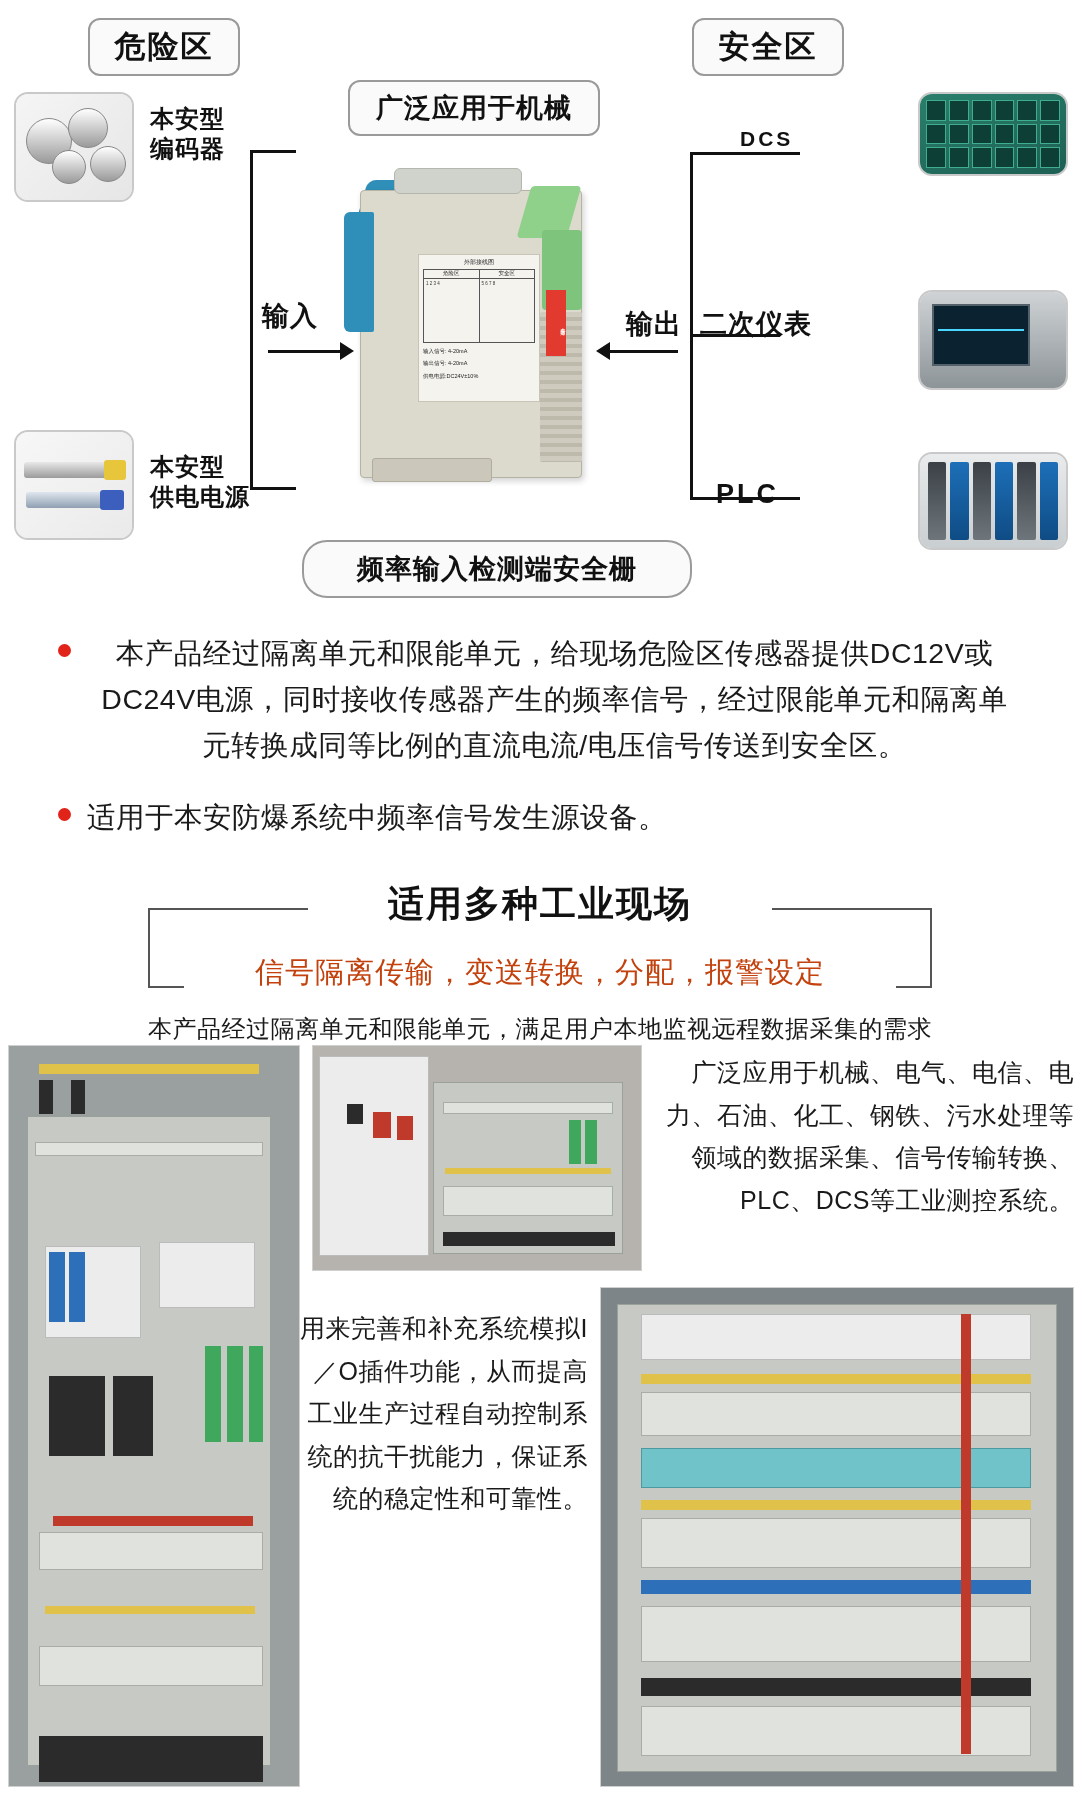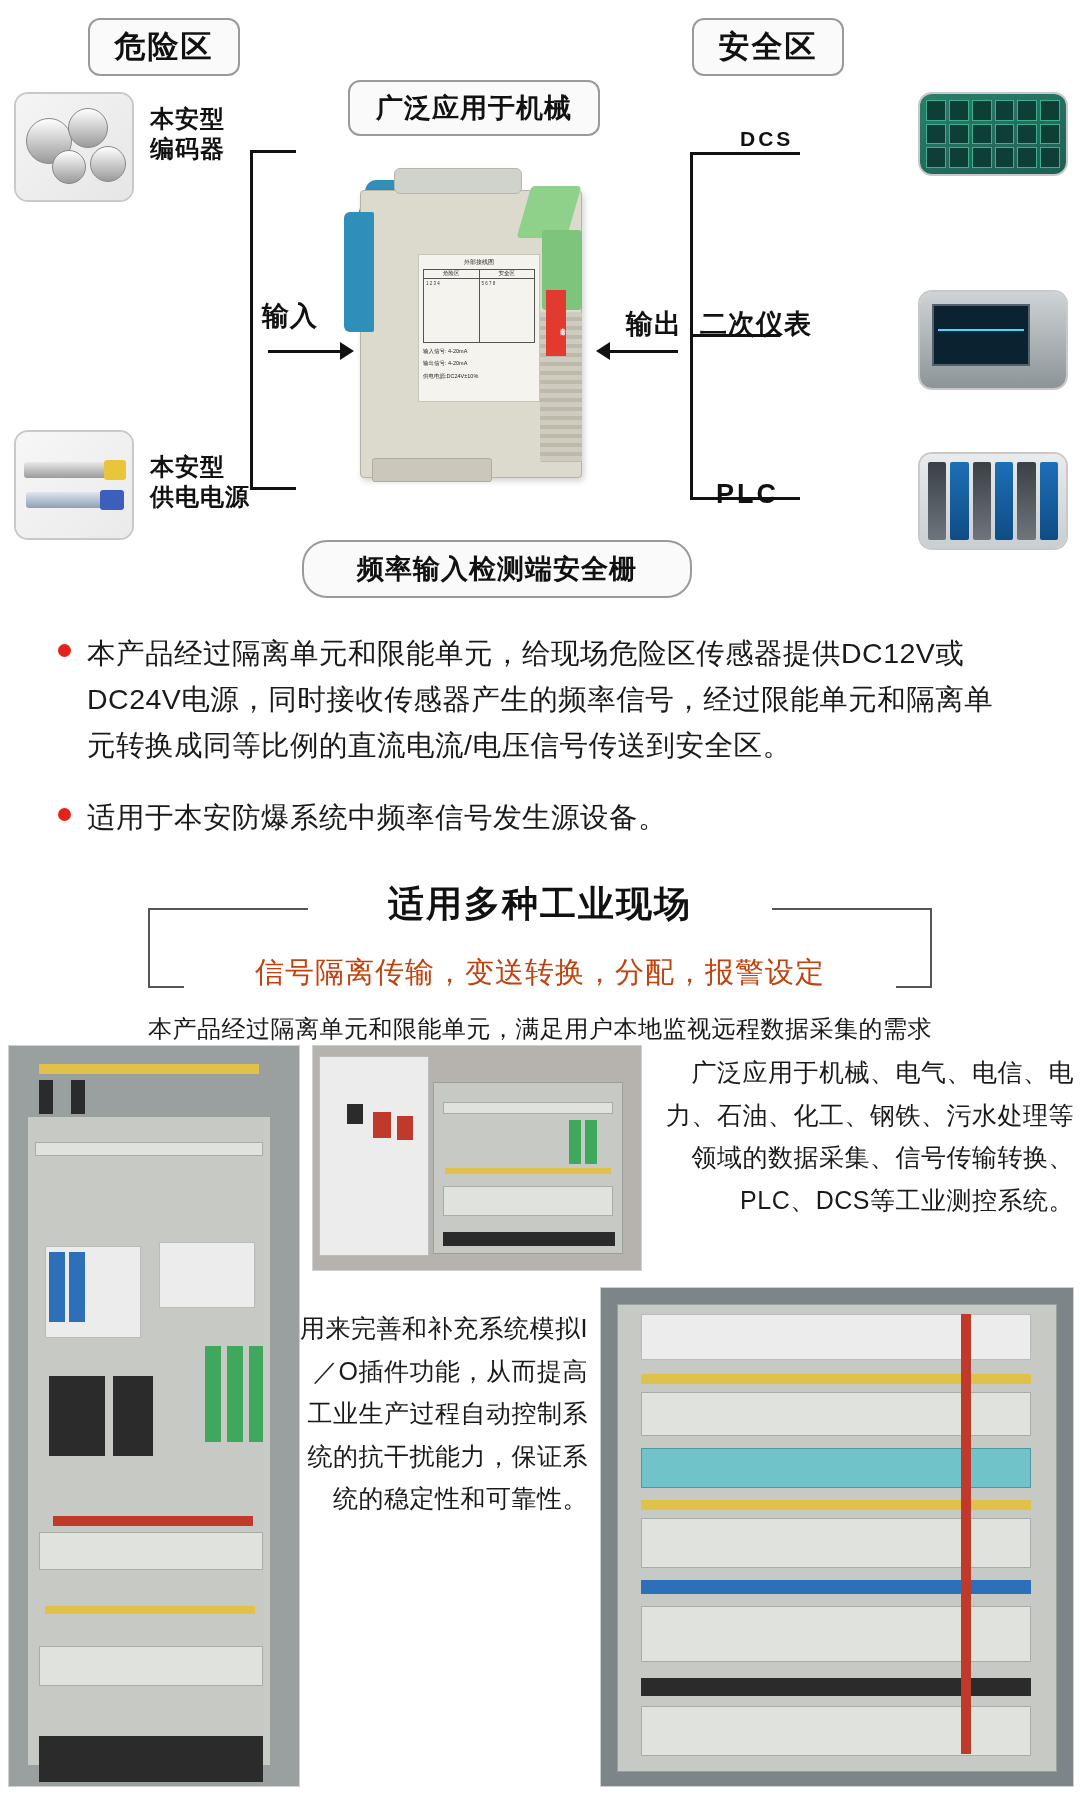--- a/index.html
+++ b/index.html
@@ -157,21 +157,21 @@
   .art.plc  { background: linear-gradient(180deg,#e9ebec,#c9ced1); }
   .chipgrid { position:absolute; inset:6px; display:grid; grid-template-columns:repeat(6,1fr); grid-template-rows:repeat(3,1fr); gap:3px;}
   .chipgrid i { background:#0d3f36; border:1px solid #3fae8f; display:block; }
   .meter-screen { position:absolute; left:12px; top:12px; right:36px; bottom:22px; background:#0b2230; border:2px solid #55616a;}
   .meter-screen b { position:absolute; left:4px; right:4px; top:40%; height:2px; background:#49d6ff; display:block;}
   .plc-rows { position:absolute; left:8px; top:8px; right:8px; bottom:8px; display:flex; gap:4px;}
   .plc-rows i { flex:1; background:linear-gradient(180deg,#3a4045,#6e767c); border-radius:2px;}
   .plc-rows i.b { background:linear-gradient(180deg,#1d6fb8,#0f4c85);}
 
   
-  .bullets { position: absolute; left: 0; top: 630px; width: 1080px; padding: 0 58px; }
+  .bullets { position: absolute; left: 0; top: 630px; width: 1080px; padding: 0 58px; text-align: center; }
   .bullet { display: flex; align-items: flex-start; margin-bottom: 26px; }
   .dot {
     width: 13px; height: 13px; border-radius: 50%;
     background: #e2231a; margin: 14px 16px 0 0; flex: none;
   }
   .btext { font-size: 28.5px; line-height: 1.62; color: #1a1a1a; letter-spacing: .5px; }
 
   
   .mid { position: absolute; left: 0; top: 880px; width: 1080px; }
   .mid-head {

